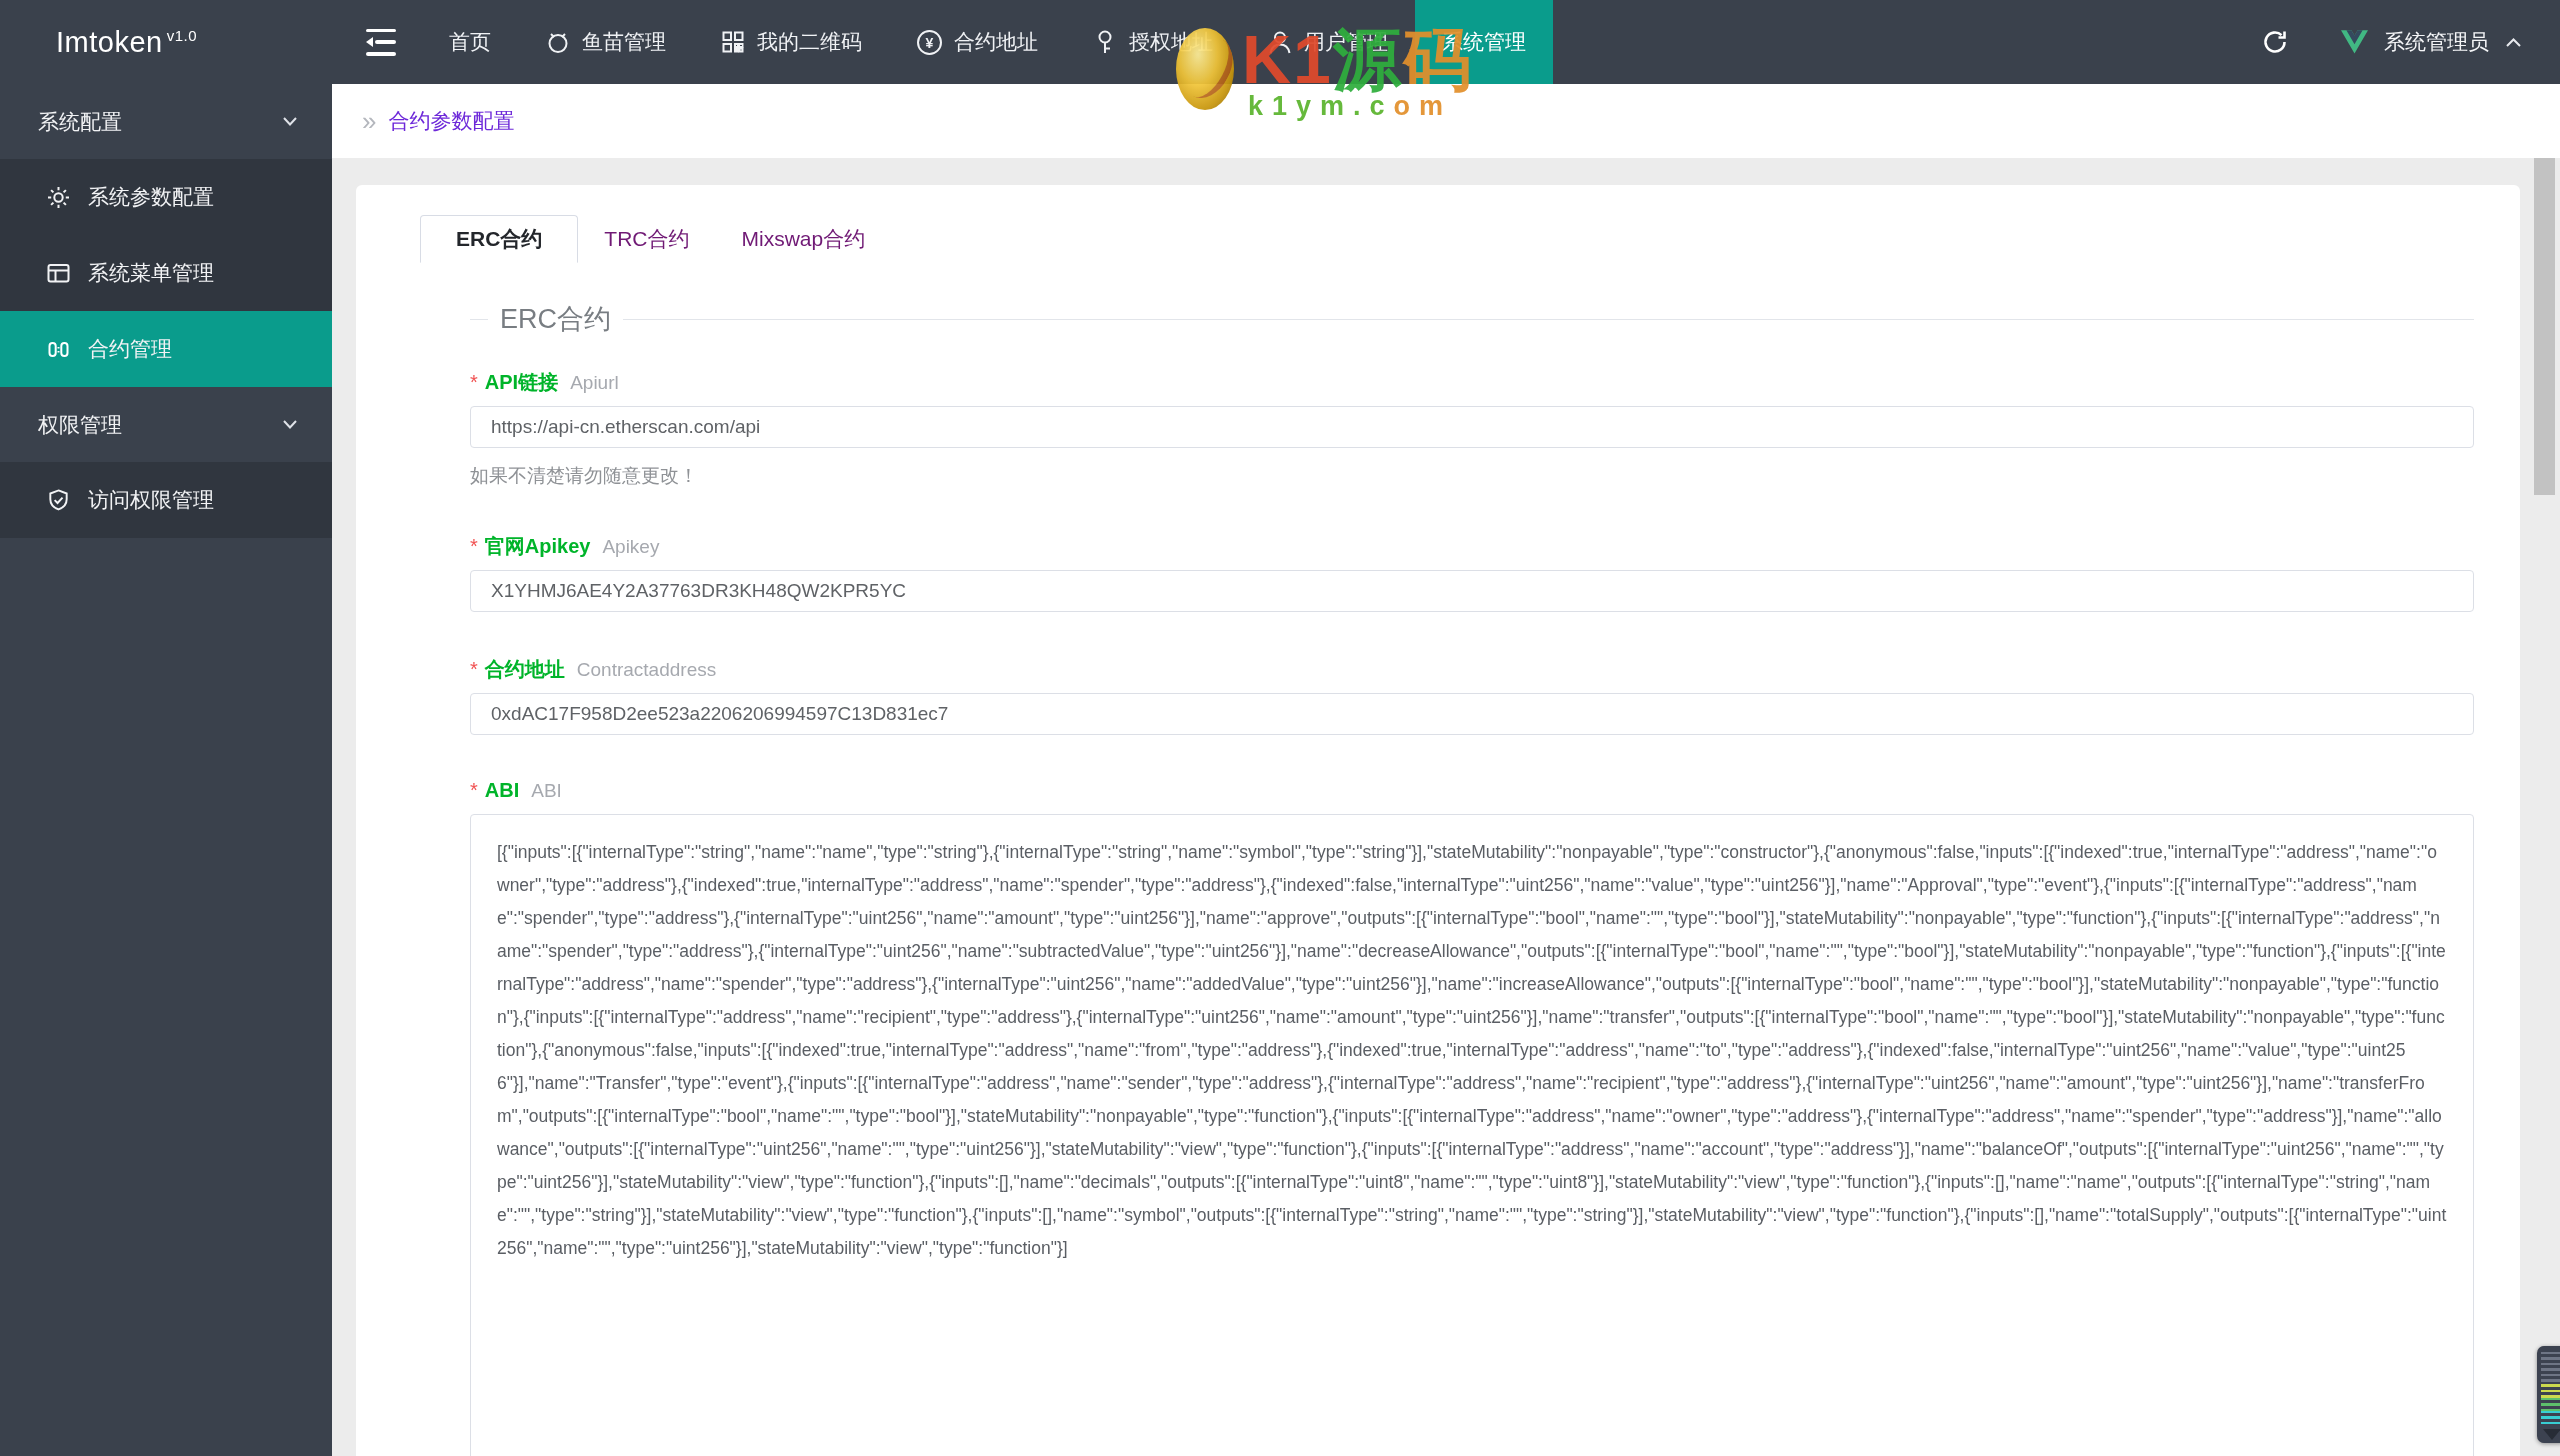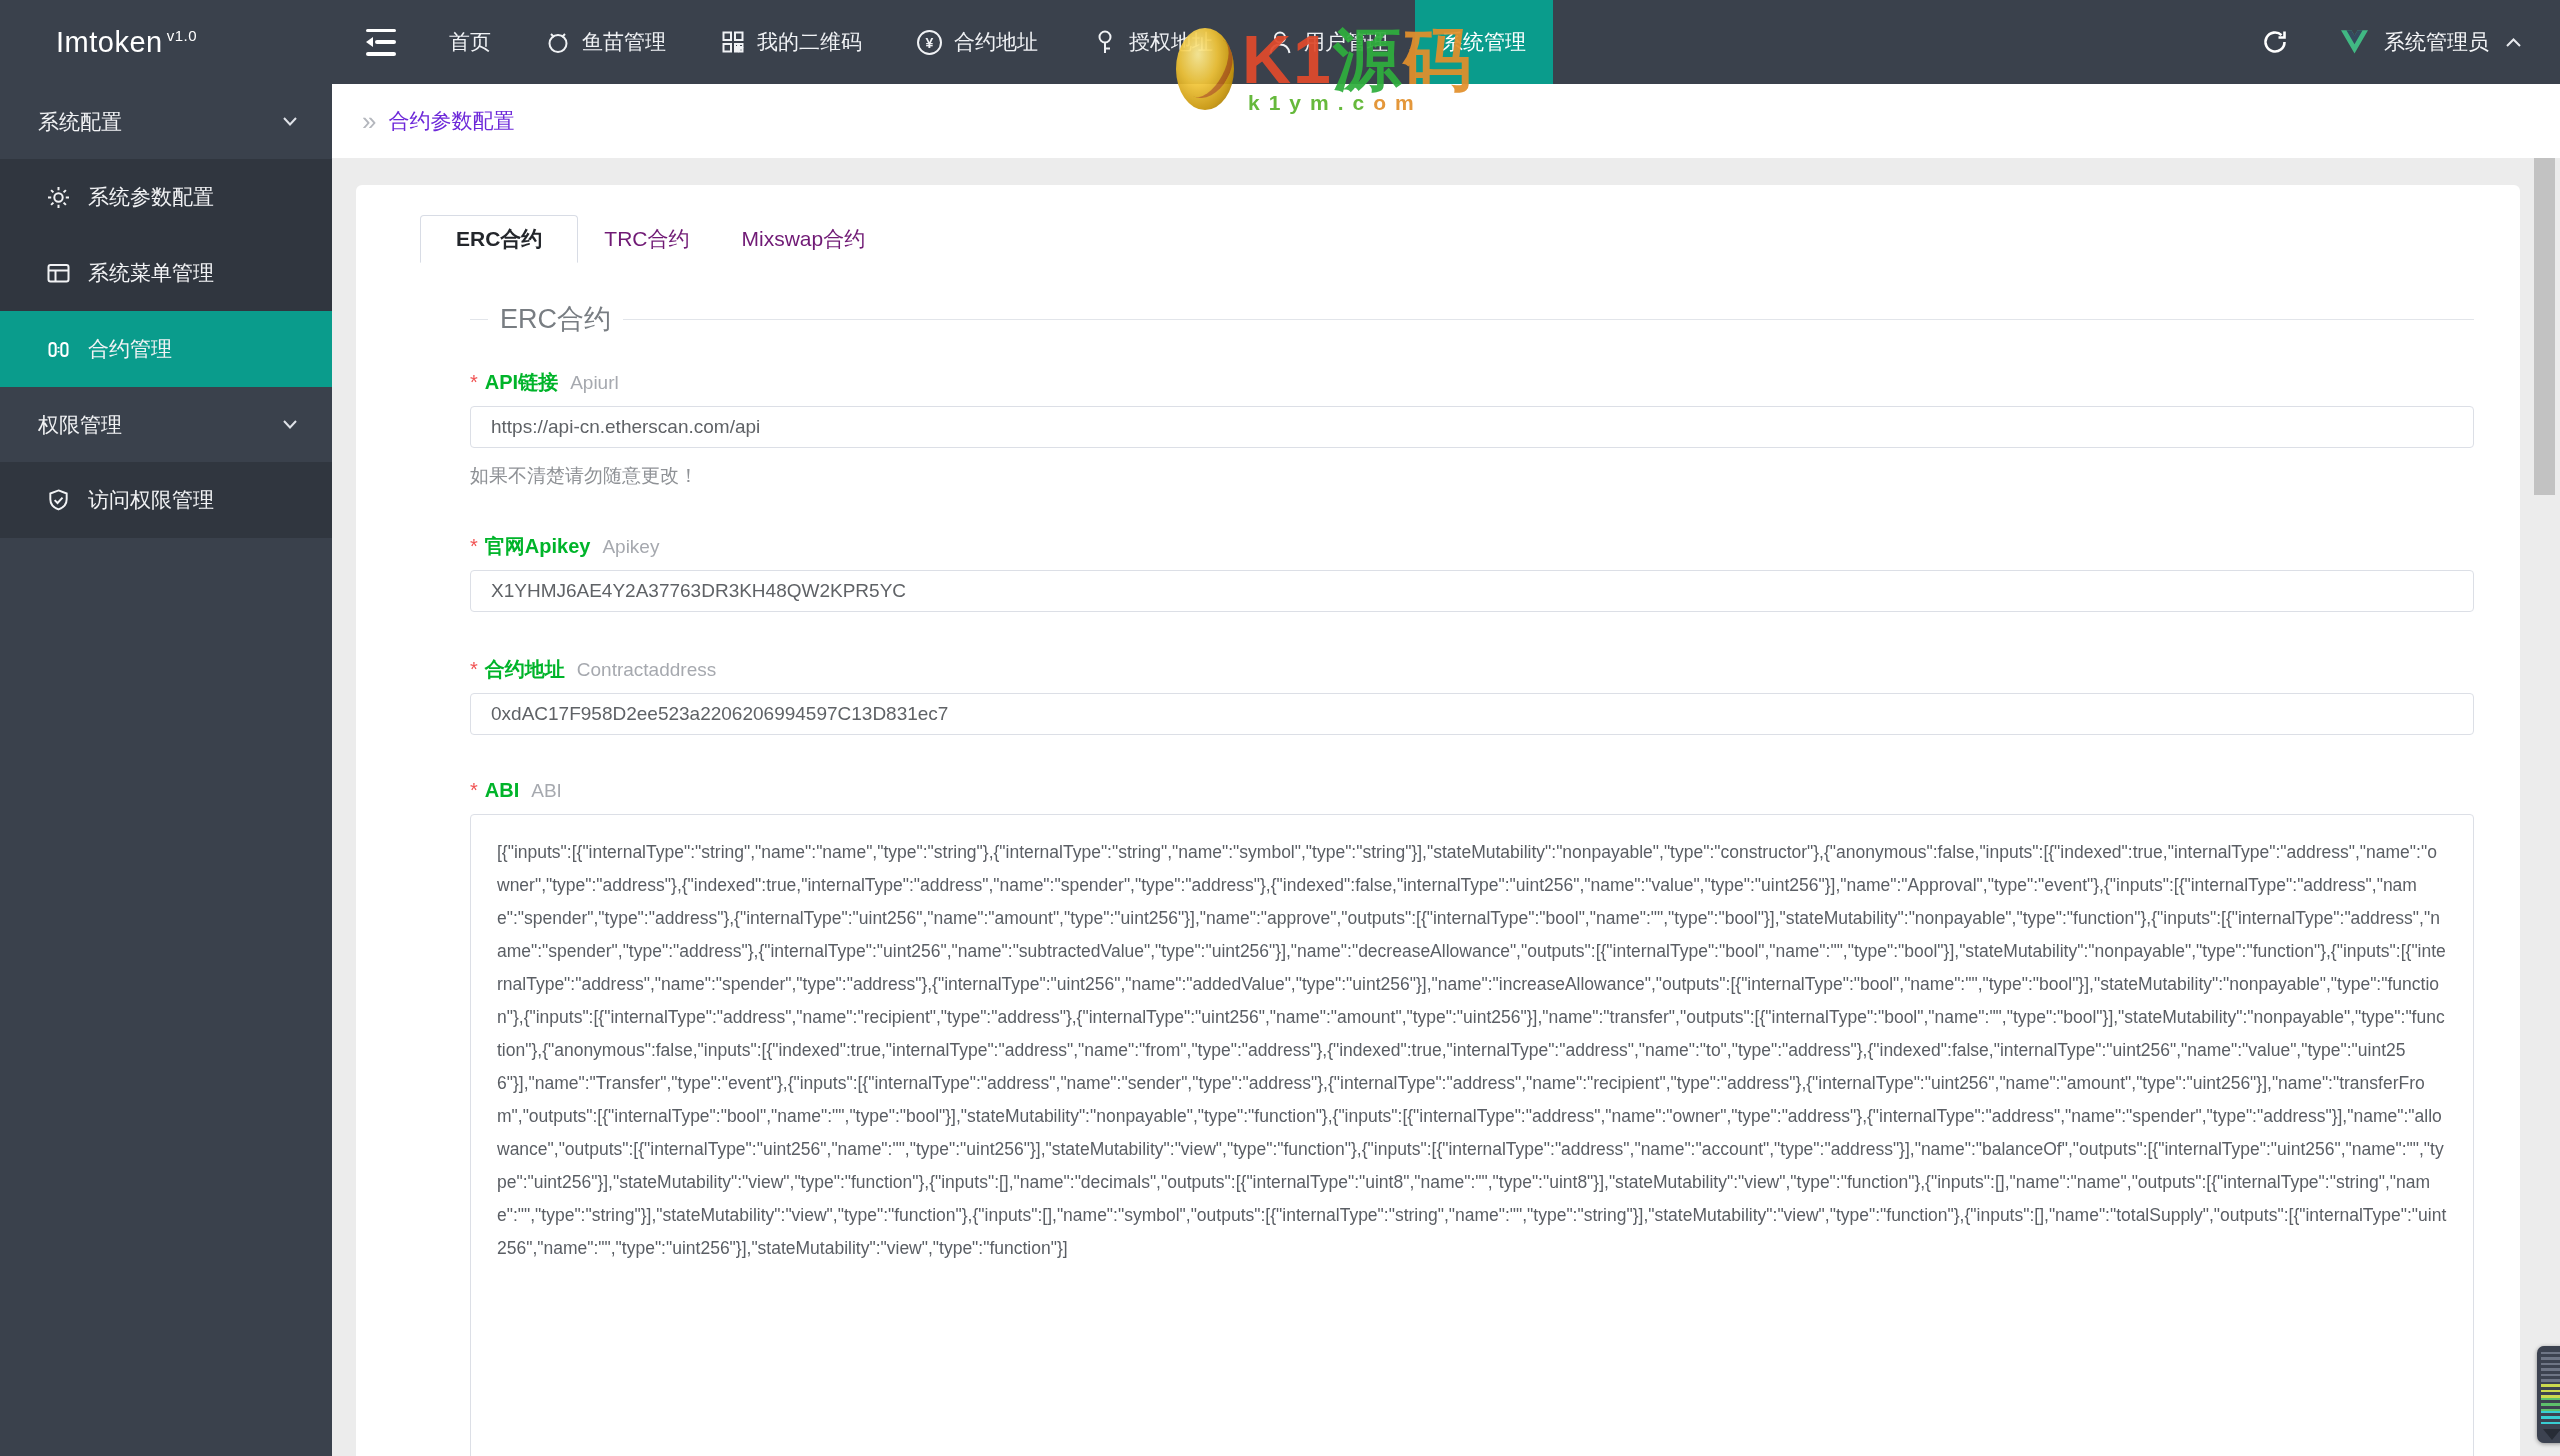--- a/index.html
+++ b/index.html
@@ -93,21 +93,21 @@
             background:radial-gradient(ellipse at 38% 32%, #ffeF9a 0%, #f2c63a 38%, #c8960c 70%, #7c5a04 100%);
             position:relative; overflow:hidden; }
   .wm-egg:after { content:""; position:absolute; left:10px; top:8px; width:38px; height:64px;
                   border-radius:50%; border-right:6px solid rgba(150,35,25,.5); transform:rotate(28deg); }
   .wm-text { margin-left:8px; }
   .wm-line1 { display:flex; font-size:68px; font-weight:bold; line-height:58px; margin-top:26px; letter-spacing:2px;
               font-family:"Liberation Sans","DejaVu Sans",sans-serif; }
   .wm-k1 { color:#e04a2c; }
   .wm-yuan { color:#2fae3d; }
   .wm-ma { color:#e2902c; }
-  .wm-line2 { font-size:21px; font-weight:bold; letter-spacing:9px; margin-top:3px; padding-left:6px; }
+  .wm-line2 { font-size:27px; font-weight:bold; letter-spacing:9px; margin-top:3px; padding-left:6px; }
   .wm-dom-g { color:#5bb42e; }
   .wm-dom-o { color:#e2902c; }
 
   svg { display:block; }
 </style>
 </head>
 <body>
 
 <div class="app">
 

